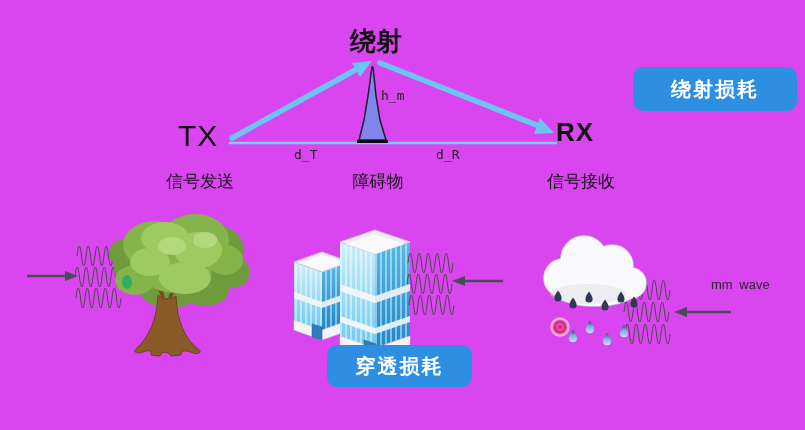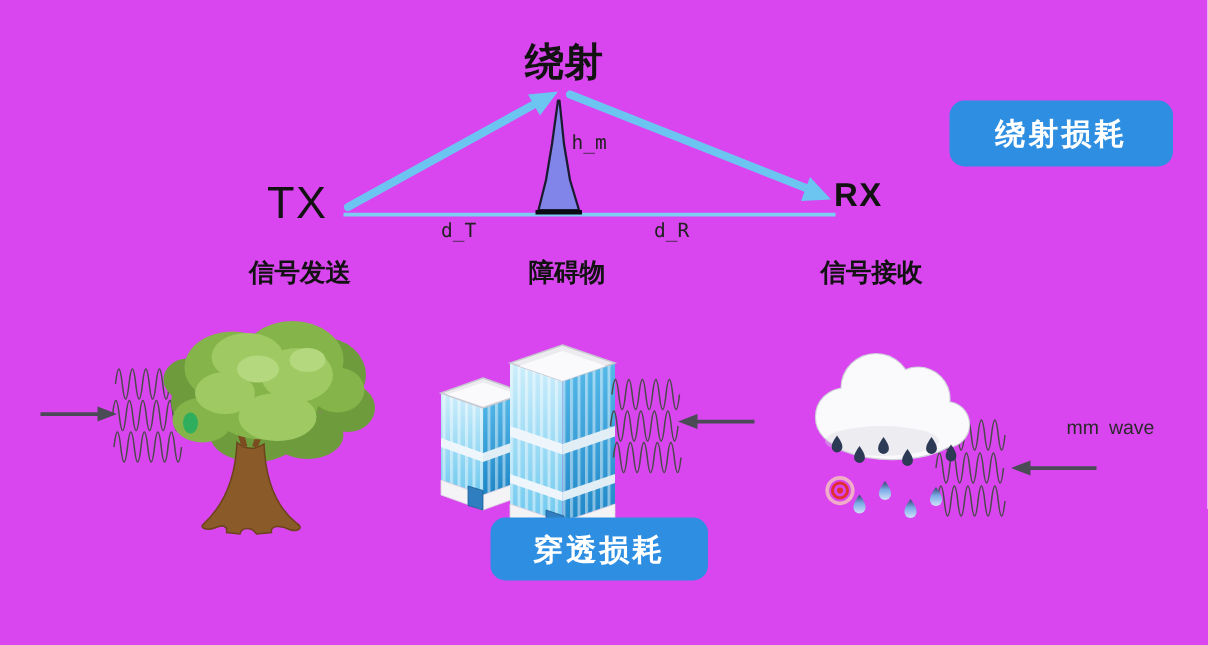--- a/index.html
+++ b/index.html
@@ -1,36 +1,36 @@
 <!DOCTYPE html>
 <html><head>
 <meta charset="utf-8">
 <style>
   html,body { margin:0; padding:0; background:#fff; }
   .canvas { position:relative; width:805px; height:430px; background:#d946ef;
             font-family:"Liberation Sans",sans-serif; overflow:hidden; }
   svg.art { position:absolute; left:0; top:0; }
   .lbl { position:absolute; color:#121212; white-space:nowrap; }
-  .cn  { font-weight:700; }
+  .cn  { font-weight:400; }
   .title { left:334px; top:24px; width:84px; text-align:center; font-size:26px; font-weight:700; }
   .tx { left:178px; top:119px; font-size:30px; font-weight:400; letter-spacing:1px; }
-  .rx { left:556px; top:117px; font-size:22px; font-weight:600; letter-spacing:1px; }
+  .rx { left:556px; top:117px; font-size:26px; font-weight:600; letter-spacing:1px; }
   .cap { font-size:17px; }
   .cap-send { left:166px; top:170px; }
   .cap-obs  { left:347px; top:170px; width:62px; text-align:center; }
   .cap-recv { left:547px; top:170px; }
   .mono { font-family:"DejaVu Sans Mono","Liberation Mono",monospace; font-size:13px; color:#222; }
   .d-t { left:294px; top:147px; }
   .d-r { left:436px; top:147px; }
   .h-m { left:381px; top:88px; }
   .mmwave { left:700px; top:277px; font-size:13px; color:#2a2a2a; word-spacing:3px;margin-left:11px; }
   .badge { position:absolute; background:#2E8FE2; color:#ffffff; font-weight:700;
            font-size:20px; letter-spacing:2px; border-radius:10px;
            display:flex; align-items:center; justify-content:center; cursor:pointer; }
-  .badge-diff { left:633px; top:67px;  width:149px; height:44px; }
+  .badge-diff { left:633px; top:67px;  width:164px; height:44px; }
   .badge-pen  { left:327px; top:345px; width:145px; height:42px; }
 </style>
 </head>
 <body>
 
 <div class="canvas">
 
   <svg class="art" width="805" height="430" viewBox="0 0 805 430">
     <defs>
       <path id="wave" d="M0,11 q2.25,-20 4.5,0 q2.25,20 4.5,0 q2.25,-20 4.5,0 q2.25,20 4.5,0 q2.25,-20 4.5,0 q2.25,20 4.5,0 q2.25,-20 4.5,0 q2.25,20 4.5,0 q2.25,-20 4.5,0 q2.25,20 4.5,0"></path>

